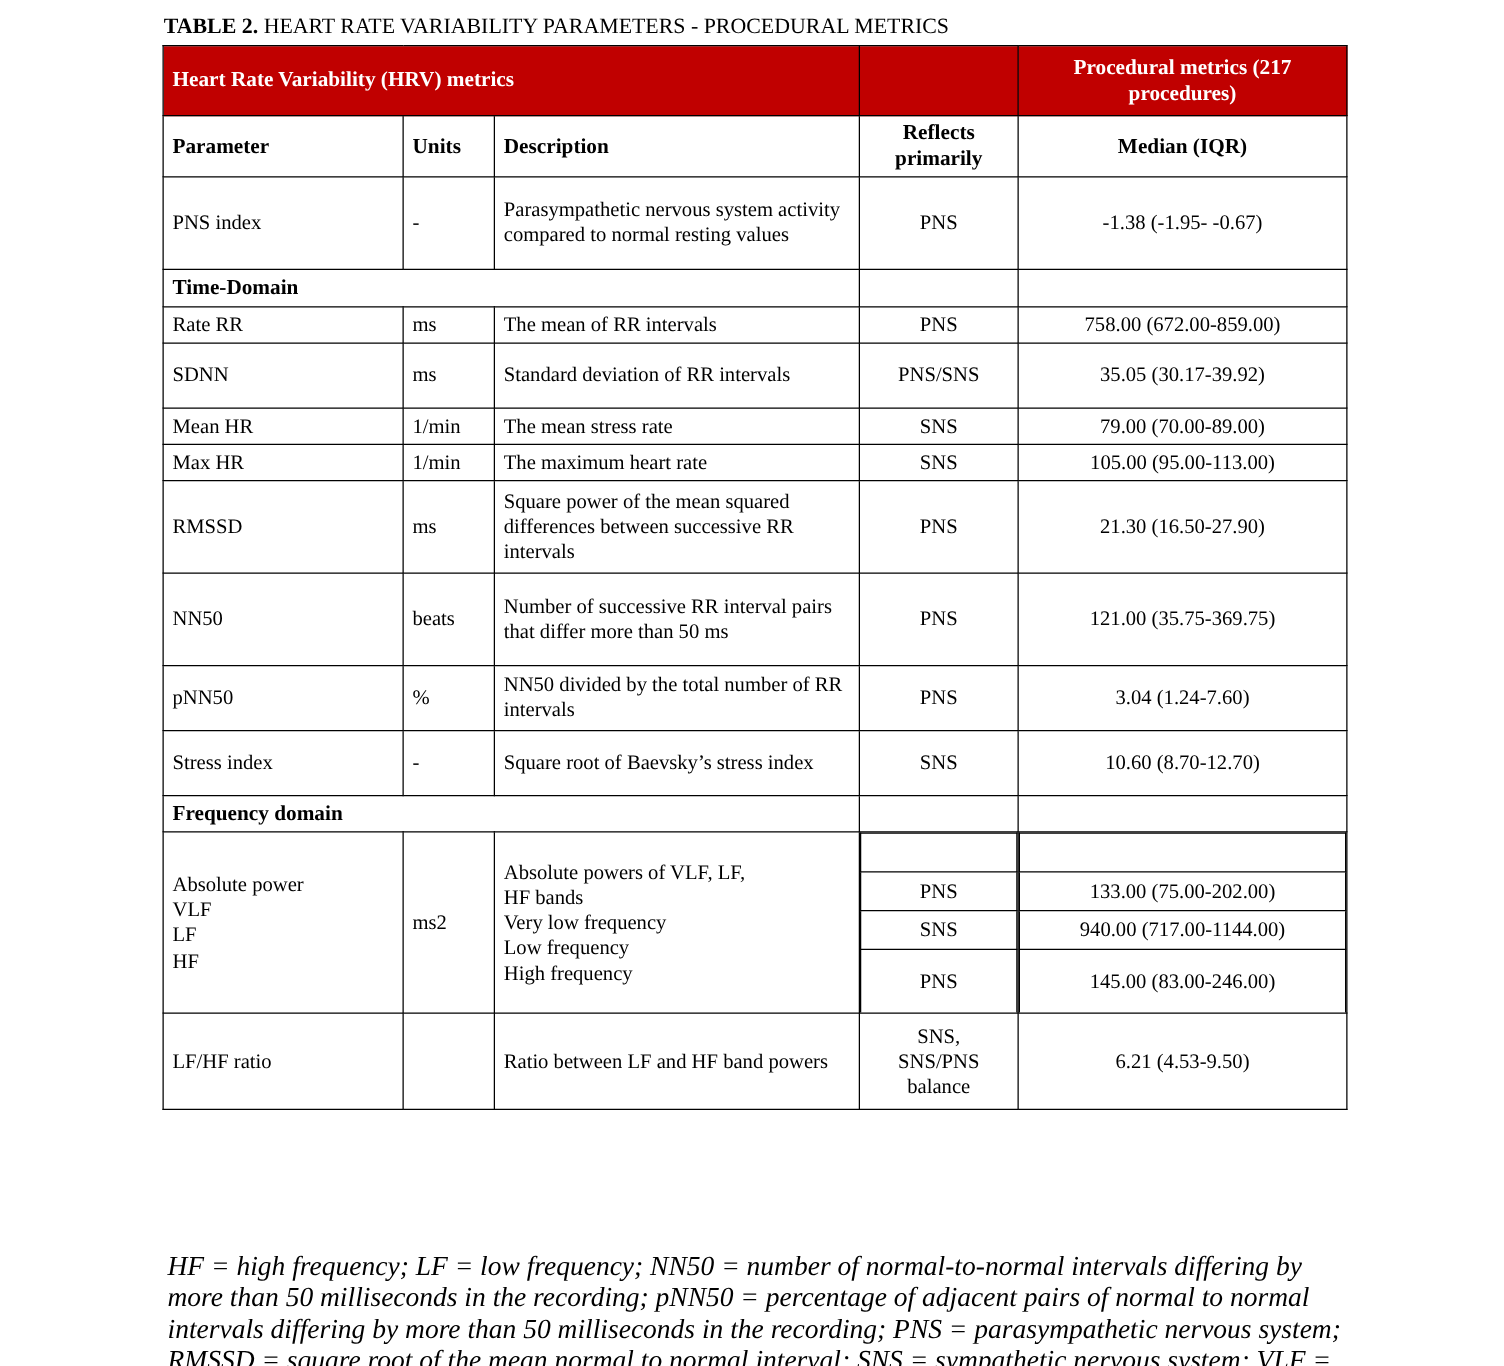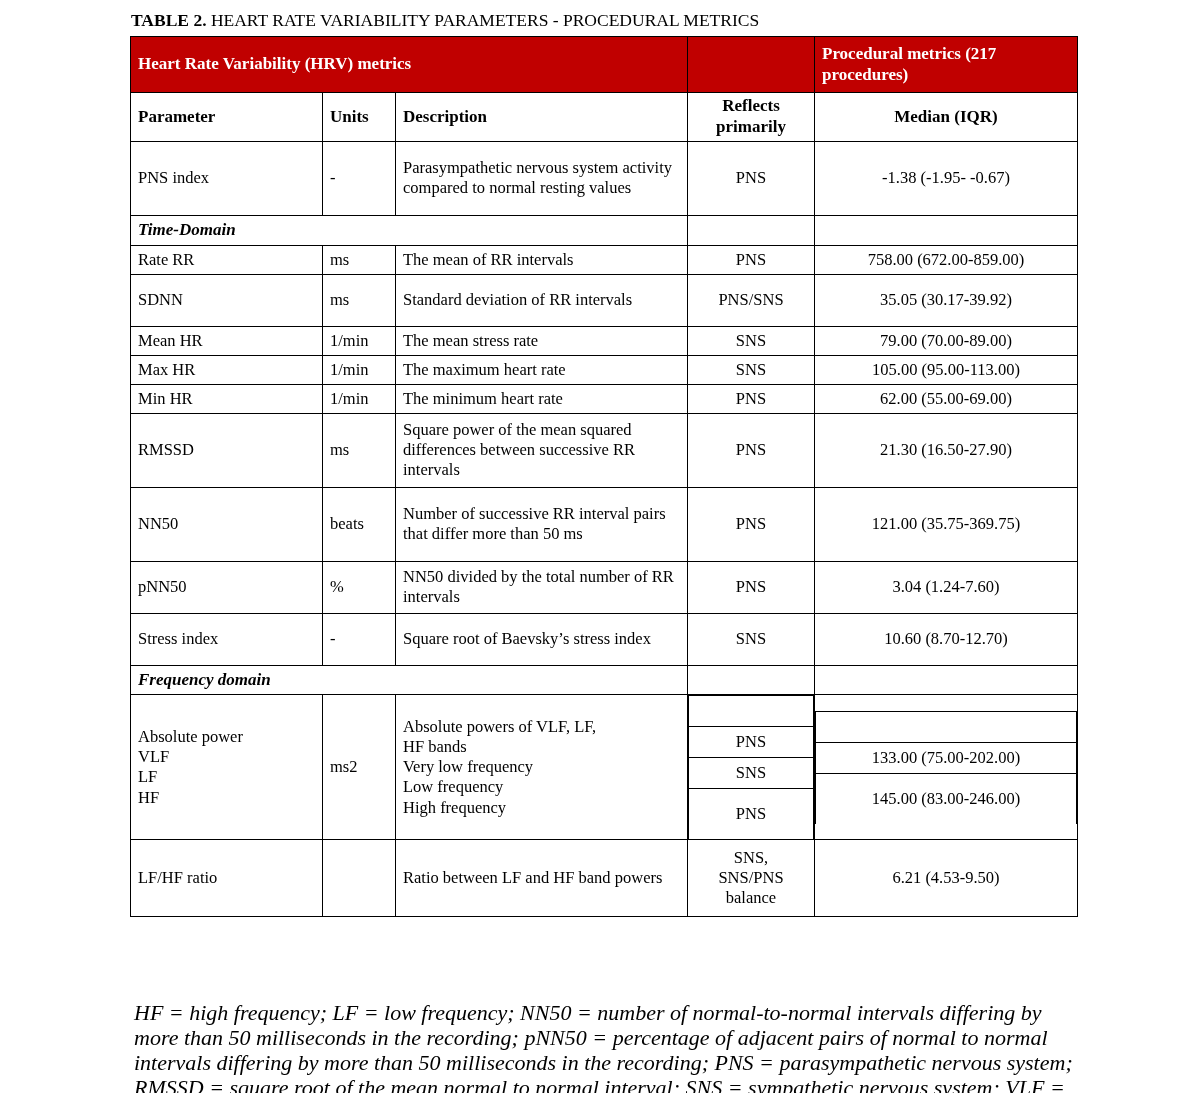--- a/index.html
+++ b/index.html
@@ -53,37 +53,36 @@
   .hdr-red {
     background: #C00000;
     color: #ffffff;
     font-weight: bold;
     font-size: 17px;
     padding-top: 7px !important;
     padding-bottom: 7px !important;
     border-color: #000000 !important;
   }
   .hdr-red.center {
-    text-align: left;
+    text-align: center;
   }
   .colhead {
     font-weight: bold;
     font-size: 17px;
   }
   .colhead.center {
     text-align: center;
   }
   .center { text-align: center; }
   .left { text-align: left; }
   .section-row td {
     font-weight: bold;
     font-size: 17px;
     padding-top: 4px !important;
     padding-bottom: 4px !important;
-    font-style: italic;
   }
   .tall { height: 74px; }
   .mid { height: 52px; }
   .short { height: 29px; }
   .multiline { white-space: pre-line; }
   .freq-left { vertical-align: middle; margin-left: 28px; }
   .nested {
     width: 100%;
     border-collapse: collapse;
     table-layout: fixed;
@@ -187,27 +186,20 @@
       </tr>
 
       <tr class="short">
         <td class="left">Max HR</td>
         <td class="left">1/min</td>
         <td class="left">The maximum heart rate</td>
         <td class="center">SNS</td>
         <td class="center">105.00 (95.00-113.00)</td>
       </tr>
 
-      <tr class="short">
-        <td class="left">Min HR</td>
-        <td class="left">1/min</td>
-        <td class="left">The minimum heart rate</td>
-        <td class="center">PNS</td>
-        <td class="center">62.00 (55.00-69.00)</td>
-      </tr>
 
       <tr class="tall">
         <td class="left">RMSSD</td>
         <td class="left">ms</td>
         <td class="left">Square power of the mean squared differences between successive RR intervals</td>
         <td class="center">PNS</td>
         <td class="center">21.30 (16.50-27.90)</td>
       </tr>
 
       <tr class="tall">
@@ -272,20 +264,23 @@
         <td class="nested-wrap">
           <table class="nested">
             <tbody>
               <tr>
                   <td style="height:24px"></td>
                 </tr>
               <tr>
                   <td style="height:24px">133.00 (75.00-202.00)</td>
                 </tr>
               <tr>
+                  <td style="height:24px">940.00 (717.00-1144.00)</td>
+                </tr>
+              <tr>
                   <td style="height:44px">145.00 (83.00-246.00)</td>
                 </tr>
             </tbody>
           </table>
         </td>
       </tr>
 
       <tr>
         <td class="left" style="height:70px">LF/HF ratio</td>
         <td class="left"></td>

